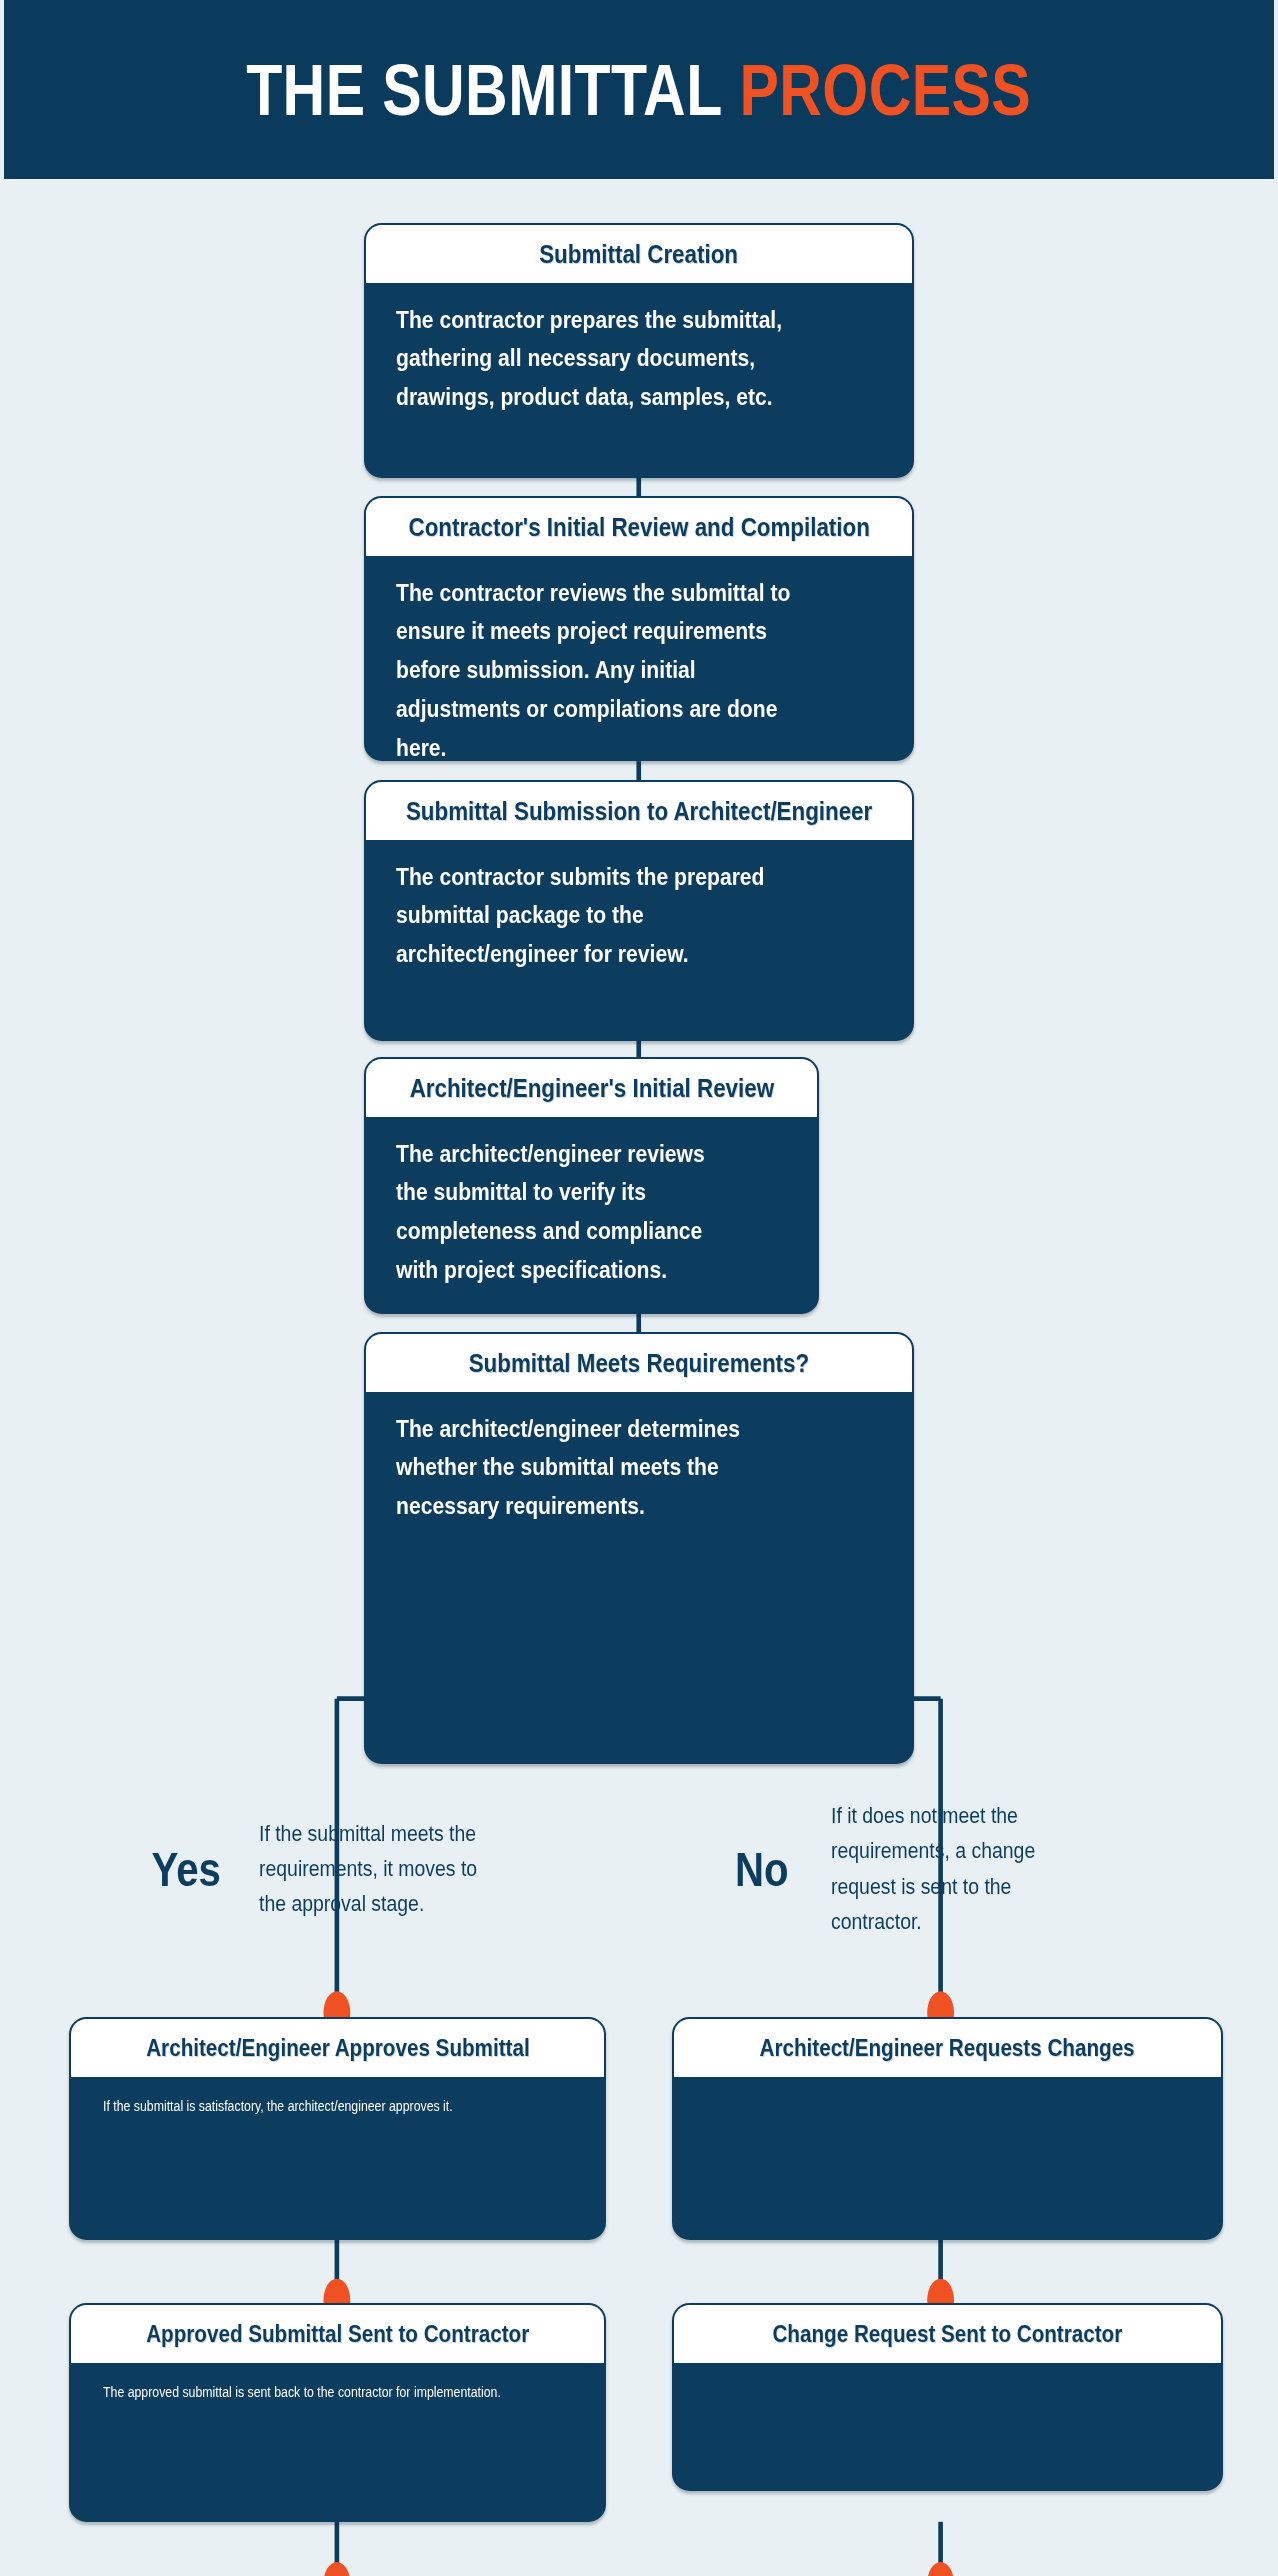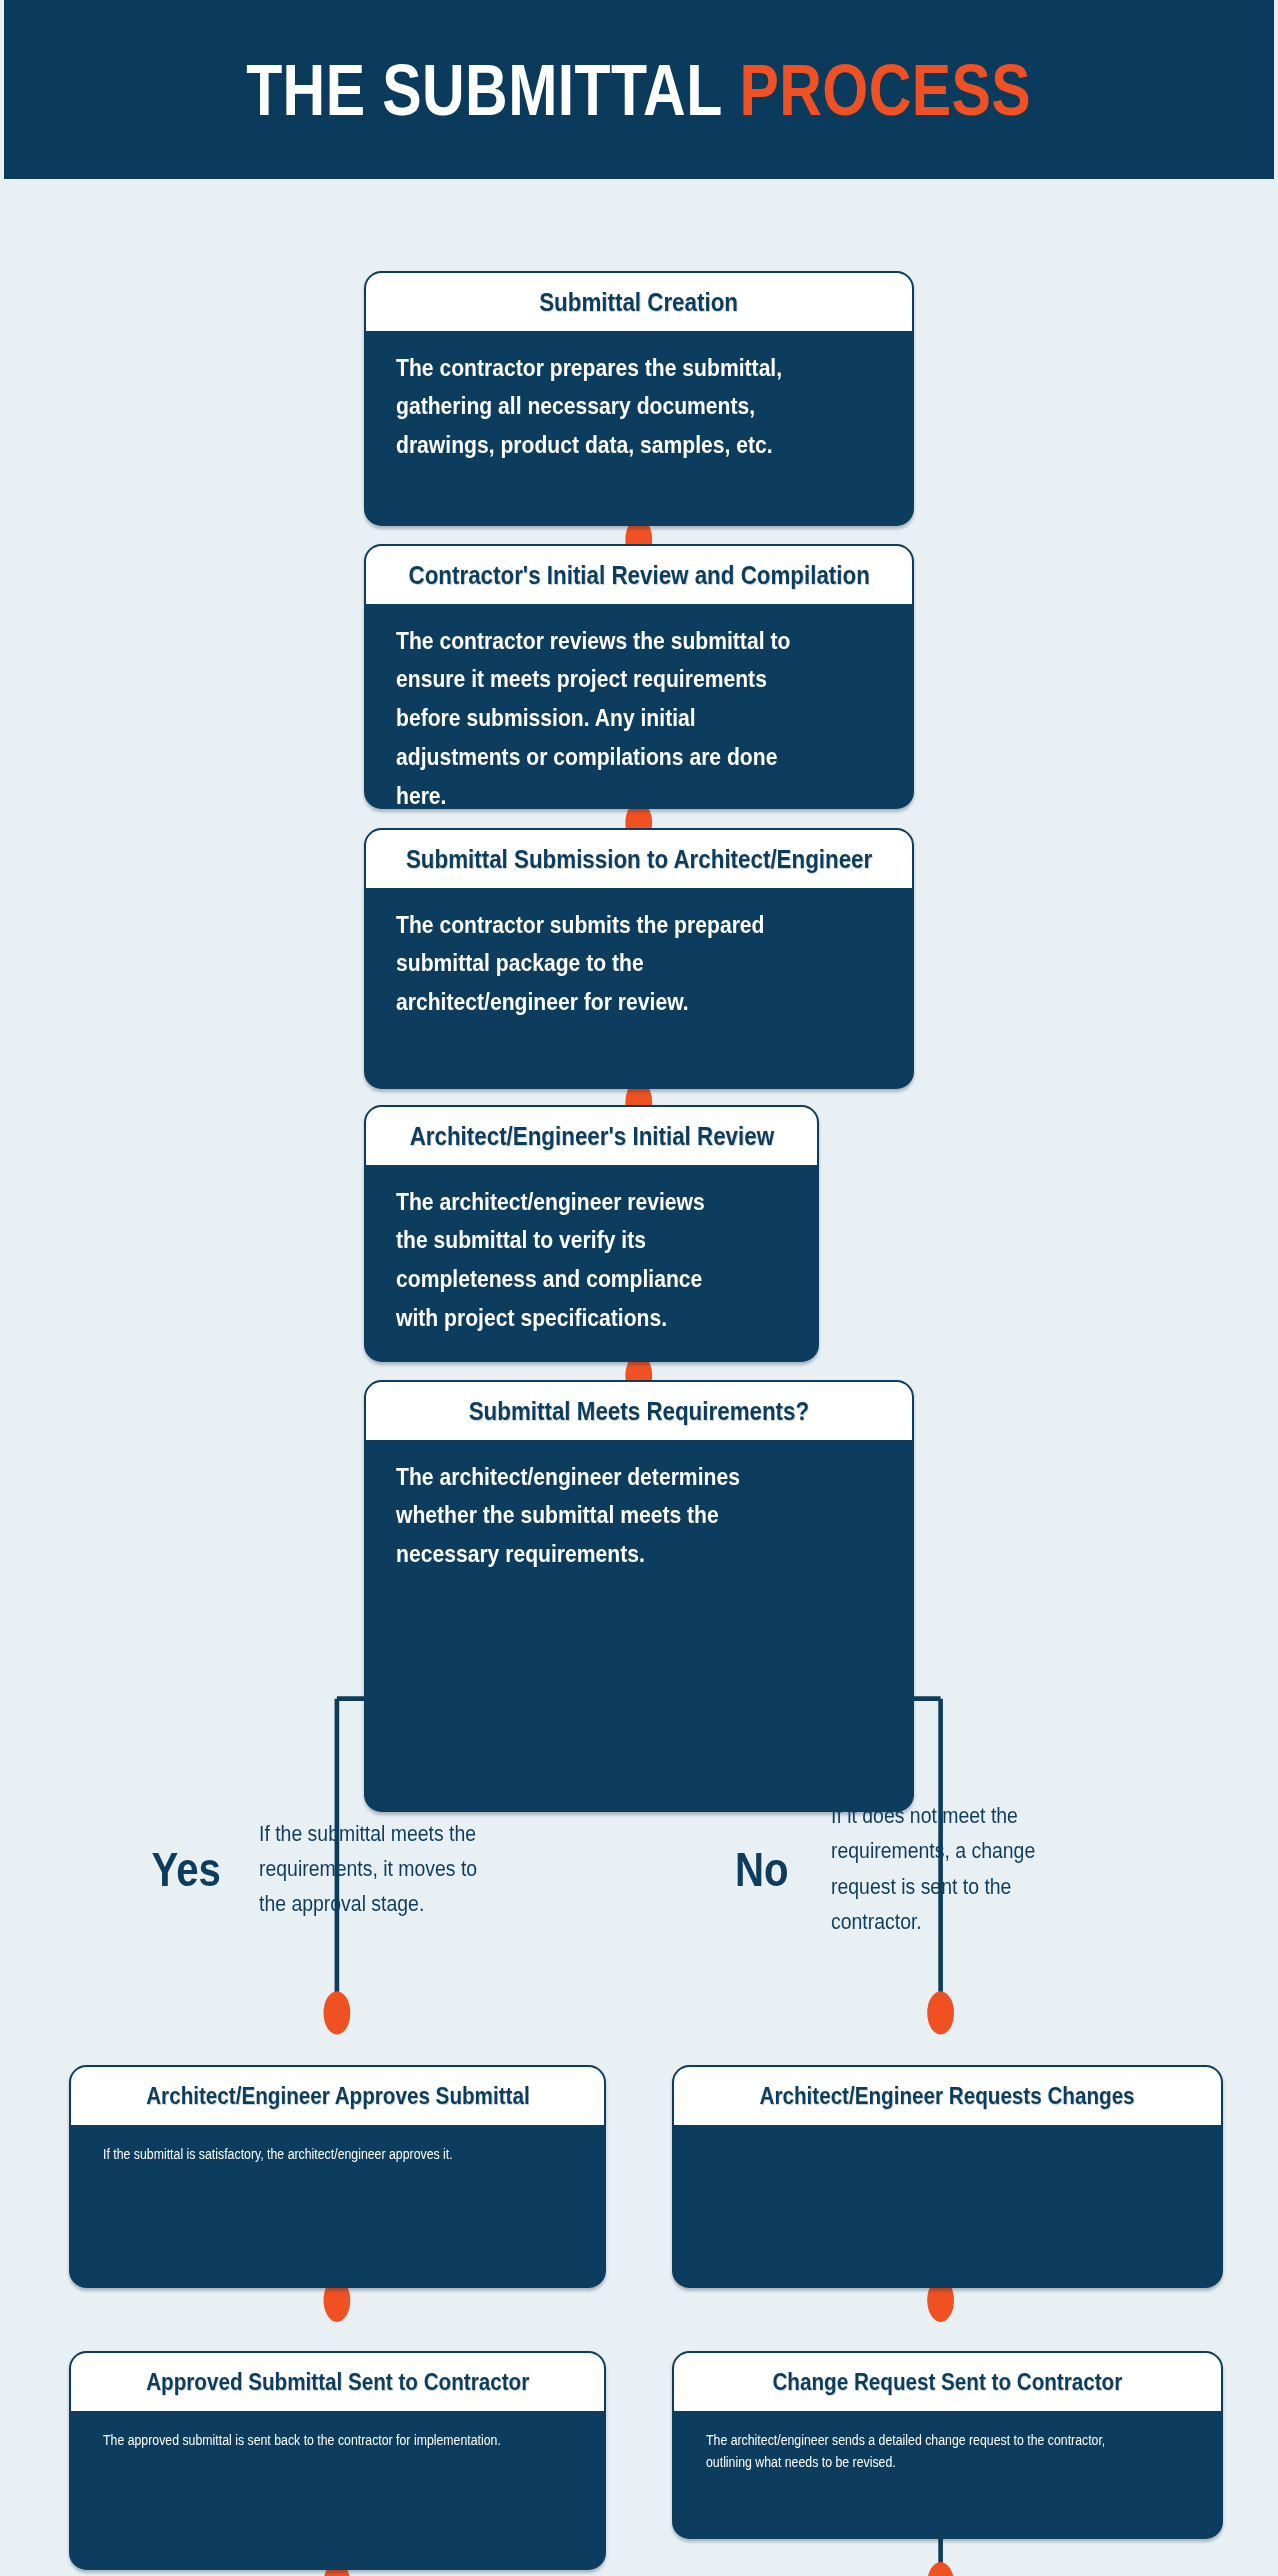--- a/index.html
+++ b/index.html
@@ -37,21 +37,20 @@
 
   
   .node{
     position:absolute;
     border:2.6px solid #0d3d5e;
     border-radius:17.5px;
     background:#0d3d5e;
     box-sizing:border-box;
     overflow:hidden;
     box-shadow:0 2.1px 3.1px rgba(10,35,55,.28);
-    margin-top:48px;
   }
   .node-head{
     background:#ffffff;
     color:#0d3d5e;
     font-weight:700;
     text-align:center;
     display:flex;align-items:center;justify-content:center;
     box-sizing:border-box;
   }
   .node-head span{
@@ -225,21 +224,18 @@
     <div class="node branch" style="left:672px;top:1838px;width:551px;height:223px;">
       <div class="node-head">
           <span>Architect/Engineer Requests Changes</span>
         </div>
     </div>
 
     <div class="node branch" style="left:672px;top:2124px;width:551px;height:188px;">
       <div class="node-head">
           <span>Change Request Sent to Contractor</span>
         </div>
-      <div class="node-body">
-          <span>The architect/engineer sends a detailed change request to the contractor, outlining what needs to be revised.</span>
-        </div>
     </div>
 
   </div>
 
 </div>
 
 
 </body></html>

